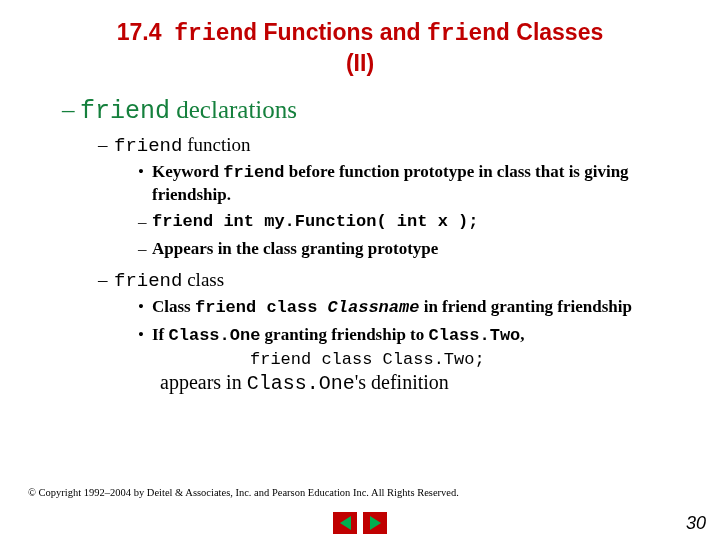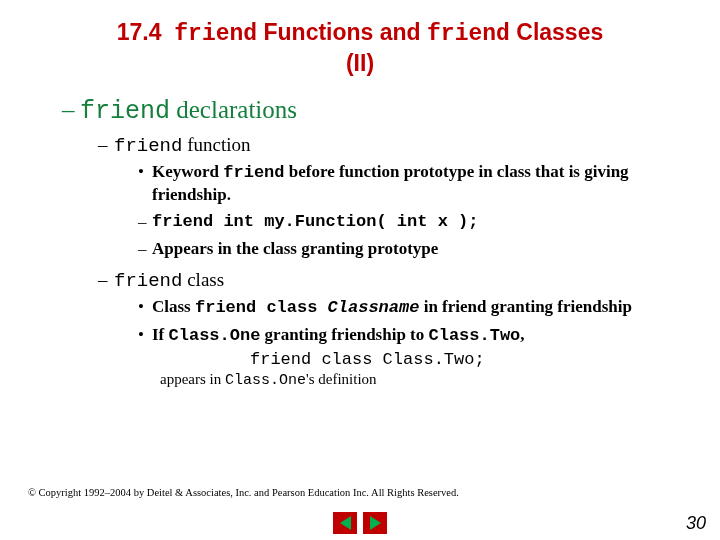--- a/index.html
+++ b/index.html
@@ -47,21 +47,21 @@
   .level3 .italic { font-style: italic; }
   .level3 .row { display: flex; }
   .level3 .txt { flex: 1; font-weight: bold; }
   .code-line {
     padding: 2px 0 0 250px;
     font-family: "Courier New", monospace;
     font-size: 17px;
   }
   .appears-line {
     padding: 2px 12px 0 160px;
-    font-size: 15px;
+    font-size: 20px;
   }
   .appears-line .code { font-family: "Courier New", monospace; }
   .copyright {
     position: absolute;
     bottom: 42px;
     left: 28px;
     font-size: 10.5px;
     color: #000;
   }
   .nav {

